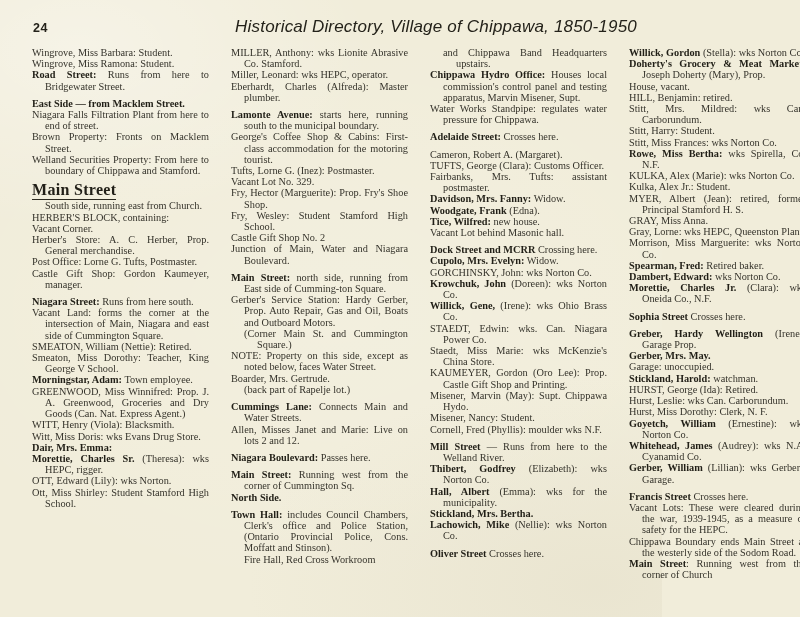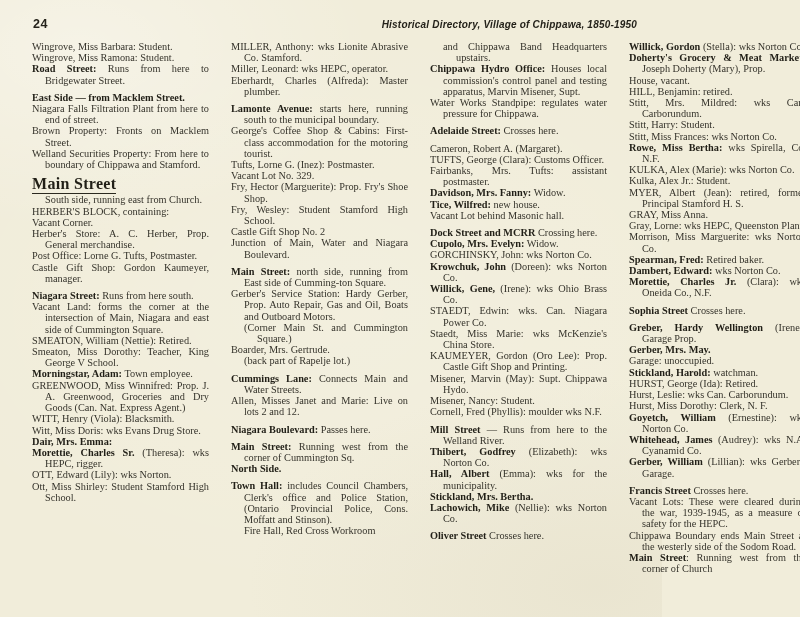--- a/index.html
+++ b/index.html
@@ -17,21 +17,21 @@
       radial-gradient(ellipse 600px 400px at 50% 50%, rgba(255,255,255,.12), rgba(255,255,255,0) 75%),
       #f1edda;
   }
   .header{
     display:flex;justify-content:space-between;align-items:baseline;
     padding:17px 25px 4px 33px;
     font-family:"Liberation Sans","DejaVu Sans",sans-serif;
     color:#24221a;
   }
   .page-num{font-weight:bold;font-size:12.5px;letter-spacing:.5px;}
-  .dir-title{font-weight:bold;font-style:italic;font-size:10px;letter-spacing:.2px;}
+  .dir-title{font-weight:normal;font-style:italic;font-size:17px;letter-spacing:.2px;}
   .cols{
     display:flex;gap:22px;
     padding:6px 22px 0 32px;
   }
   .col{
     width:177px;flex:0 0 auto;
     font-size:10.3px;line-height:11.2px;
     text-align:justify;
   }
   .entry{margin:0;padding-left:13px;text-indent:-13px;}
@@ -93,39 +93,41 @@
         <p class="entry">George's Coffee Shop &amp; Cabins: First-class accommodation for the motoring tourist.</p>
         <p class="entry">Tufts, Lorne G. (Inez): Postmaster.</p>
         <p class="entry">Vacant Lot No. 329.</p>
         <p class="entry">Fry, Hector (Marguerite): Prop. Fry's Shoe Shop.</p>
         <p class="entry">Fry, Wesley: Student Stamford High School.</p>
         <p class="entry">Castle Gift Shop No. 2</p>
         <p class="entry">Junction of Main, Water and Niagara Boulevard.</p>
         <p class="entry gap"><b>Main Street:</b> north side, running from East side of Cumming-ton Square.</p>
         <p class="entry">Gerber's Service Station: Hardy Gerber, Prop. Auto Repair, Gas and Oil, Boats and Outboard Motors.</p>
         <p class="entry cont">(Corner Main St. and Cummington Square.)</p>
+        <p class="entry">NOTE: Property on this side, except as noted below, faces Water Street.</p>
         <p class="entry">Boarder, Mrs. Gertrude.</p>
         <p class="entry cont">(back part of Rapelje lot.)</p>
         <p class="entry gap"><b>Cummings Lane:</b> Connects Main and Water Streets.</p>
         <p class="entry">Allen, Misses Janet and Marie: Live on lots 2 and 12.</p>
         <p class="entry gap"><b>Niagara Boulevard:</b> Passes here.</p>
         <p class="entry gap"><b>Main Street:</b> Running west from the corner of Cummington Sq.</p>
         <p class="entry"><b>North Side.</b></p>
         <p class="entry gap"><b>Town Hall:</b> includes Council Chambers, Clerk's office and Police Station, (Ontario Provincial Police, Cons. Moffatt and Stinson).</p>
         <p class="entry cont">Fire Hall, Red Cross Workroom</p>
       </div>
     <div class="col">
         <p class="entry cont">and Chippawa Band Headquarters upstairs.</p>
         <p class="entry"><b>Chippawa Hydro Office:</b> Houses local commission's control panel and testing apparatus, Marvin Misener, Supt.</p>
         <p class="entry">Water Works Standpipe: regulates water pressure for Chippawa.</p>
         <p class="entry gap"><b>Adelaide Street:</b> Crosses here.</p>
         <p class="entry gap">Cameron, Robert A. (Margaret).</p>
         <p class="entry">TUFTS, George (Clara): Customs Officer.</p>
         <p class="entry">Fairbanks, Mrs. Tufts: assistant postmaster.</p>
         <p class="entry"><b>Davidson, Mrs. Fanny:</b> Widow.</p>
+        <p class="entry"><b>Woodgate, Frank</b> (Edna).</p>
         <p class="entry"><b>Tice, Wilfred:</b> new house.</p>
         <p class="entry">Vacant Lot behind Masonic hall.</p>
         <p class="entry gap"><b>Dock Street and MCRR</b> Crossing here.</p>
         <p class="entry"><b>Cupolo, Mrs. Evelyn:</b> Widow.</p>
         <p class="entry">GORCHINSKY, John: wks Norton Co.</p>
         <p class="entry"><b>Krowchuk, John</b> (Doreen): wks Norton Co.</p>
         <p class="entry"><b>Willick, Gene,</b> (Irene): wks Ohio Brass Co.</p>
         <p class="entry">STAEDT, Edwin: wks. Can. Niagara Power Co.</p>
         <p class="entry">Staedt, Miss Marie: wks McKenzie's China Store.</p>
         <p class="entry">KAUMEYER, Gordon (Oro Lee): Prop. Castle Gift Shop and Printing.</p>

